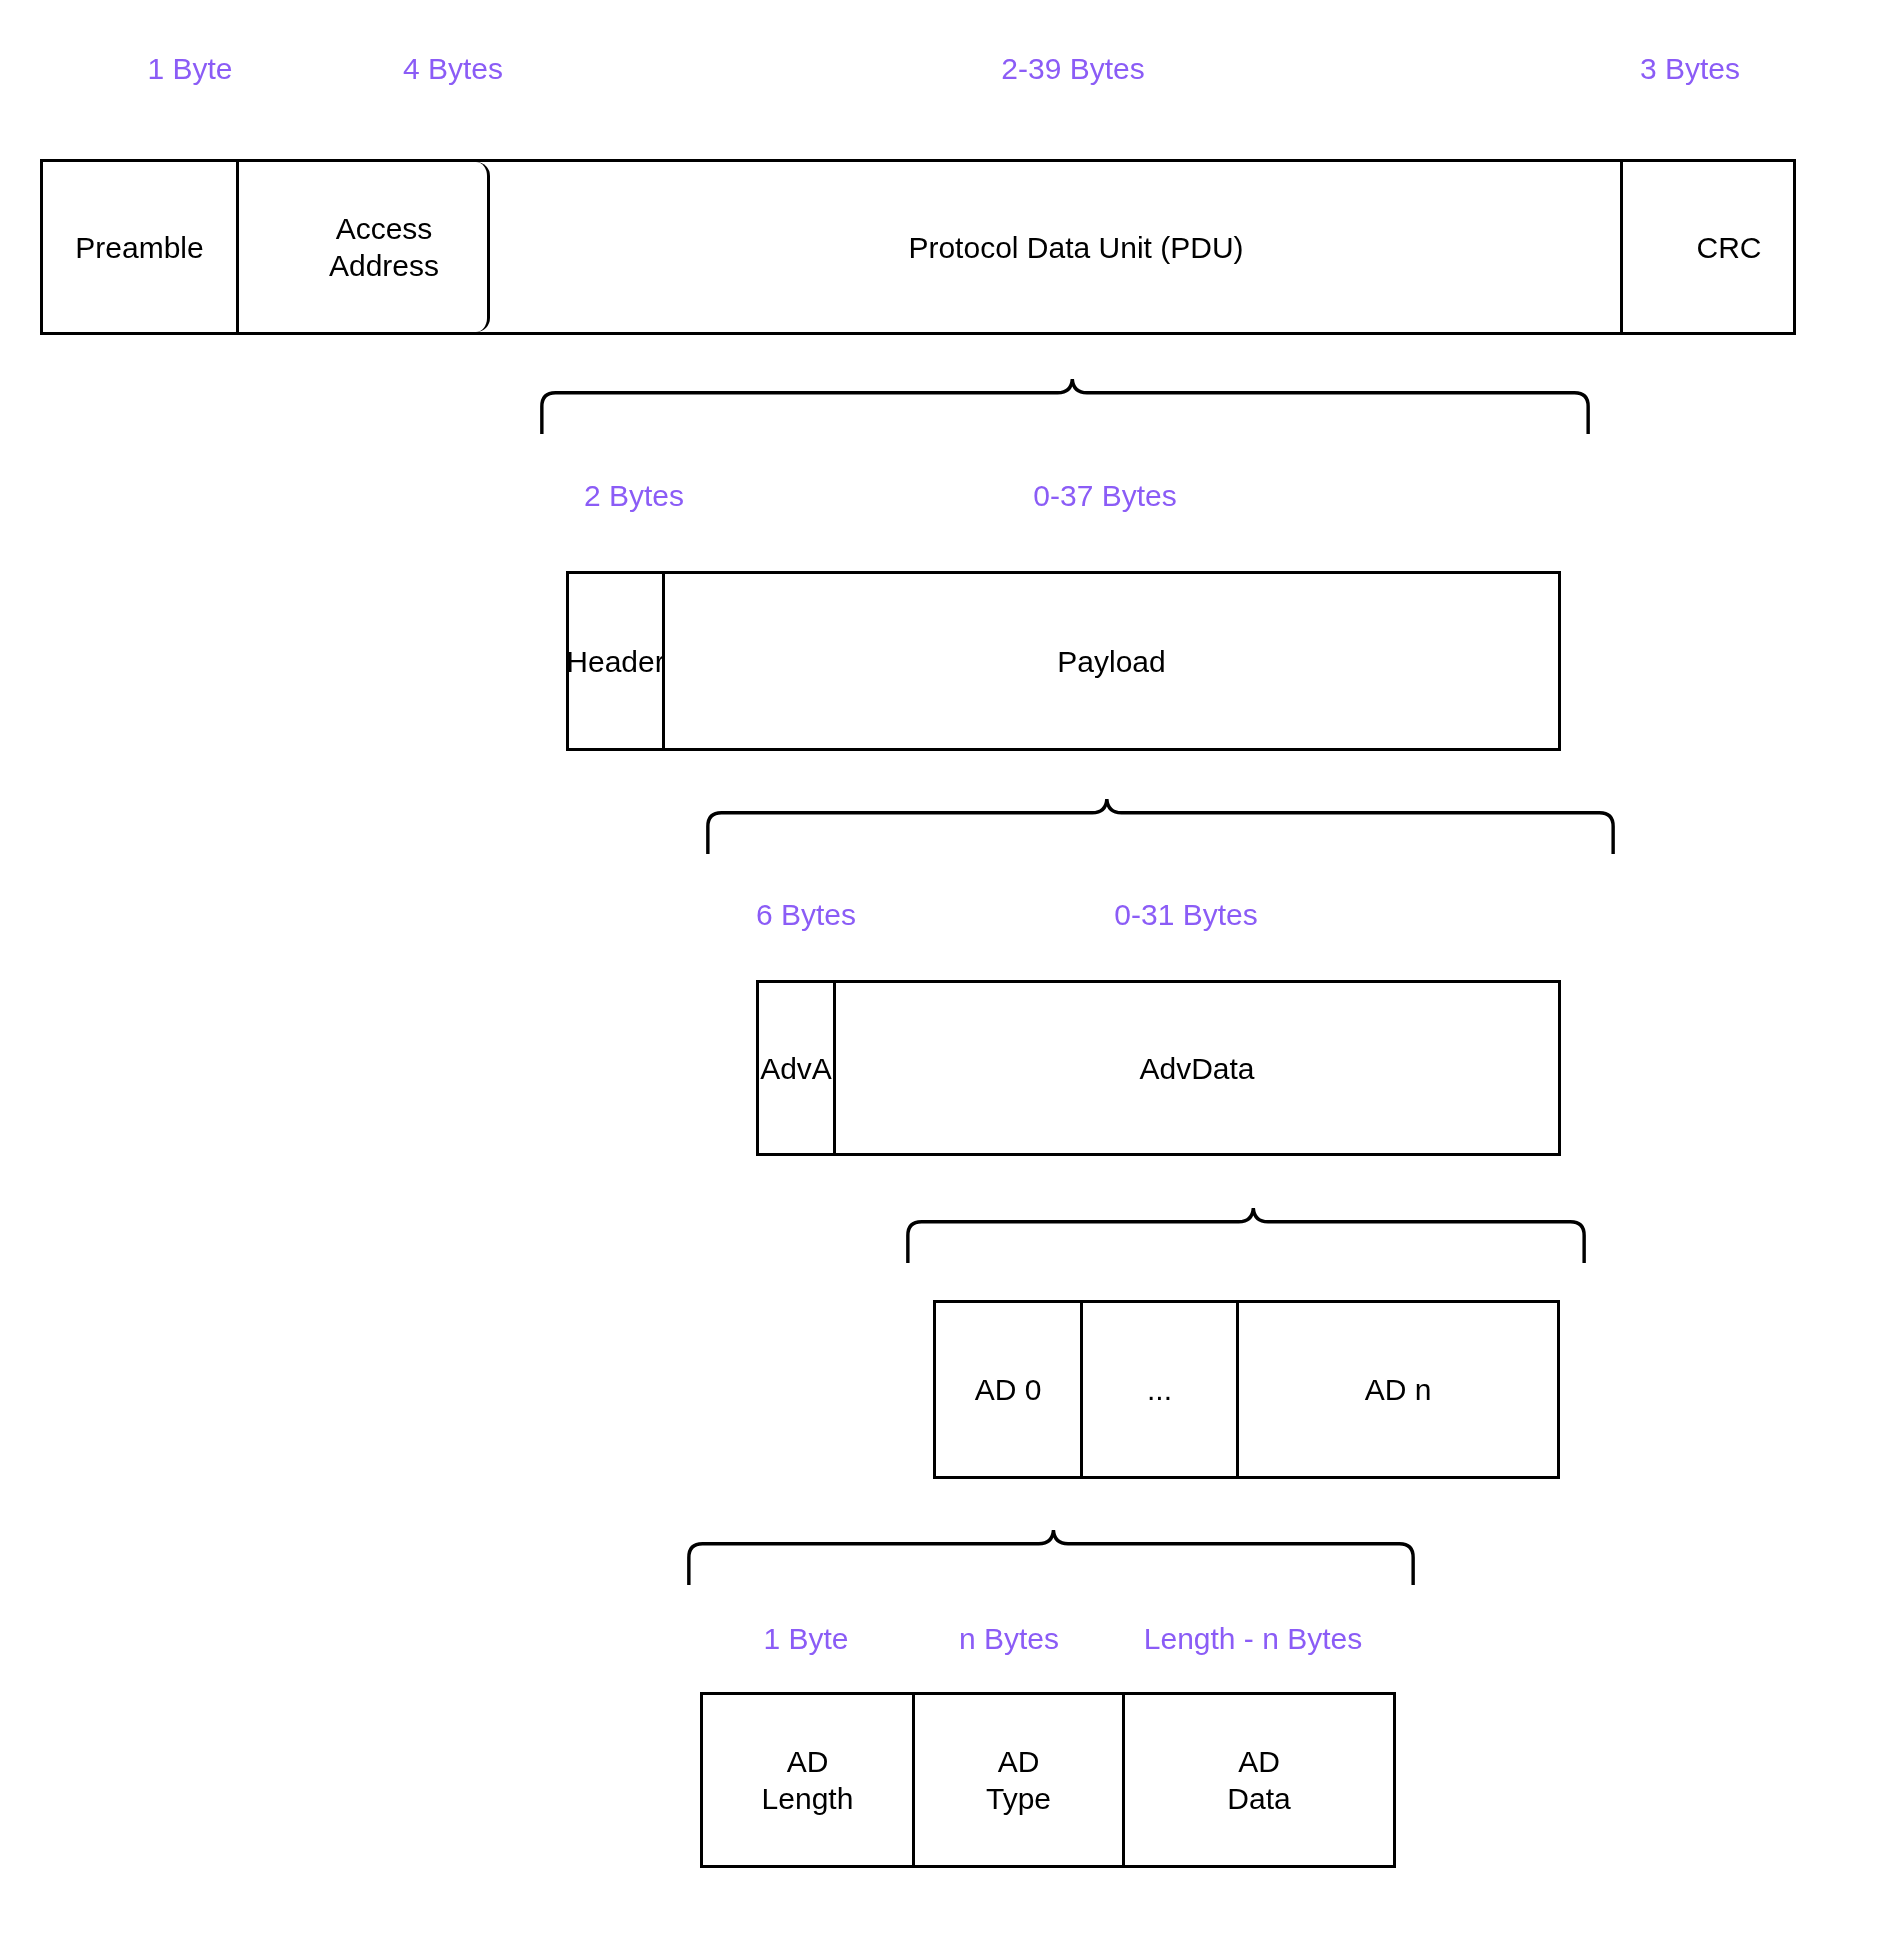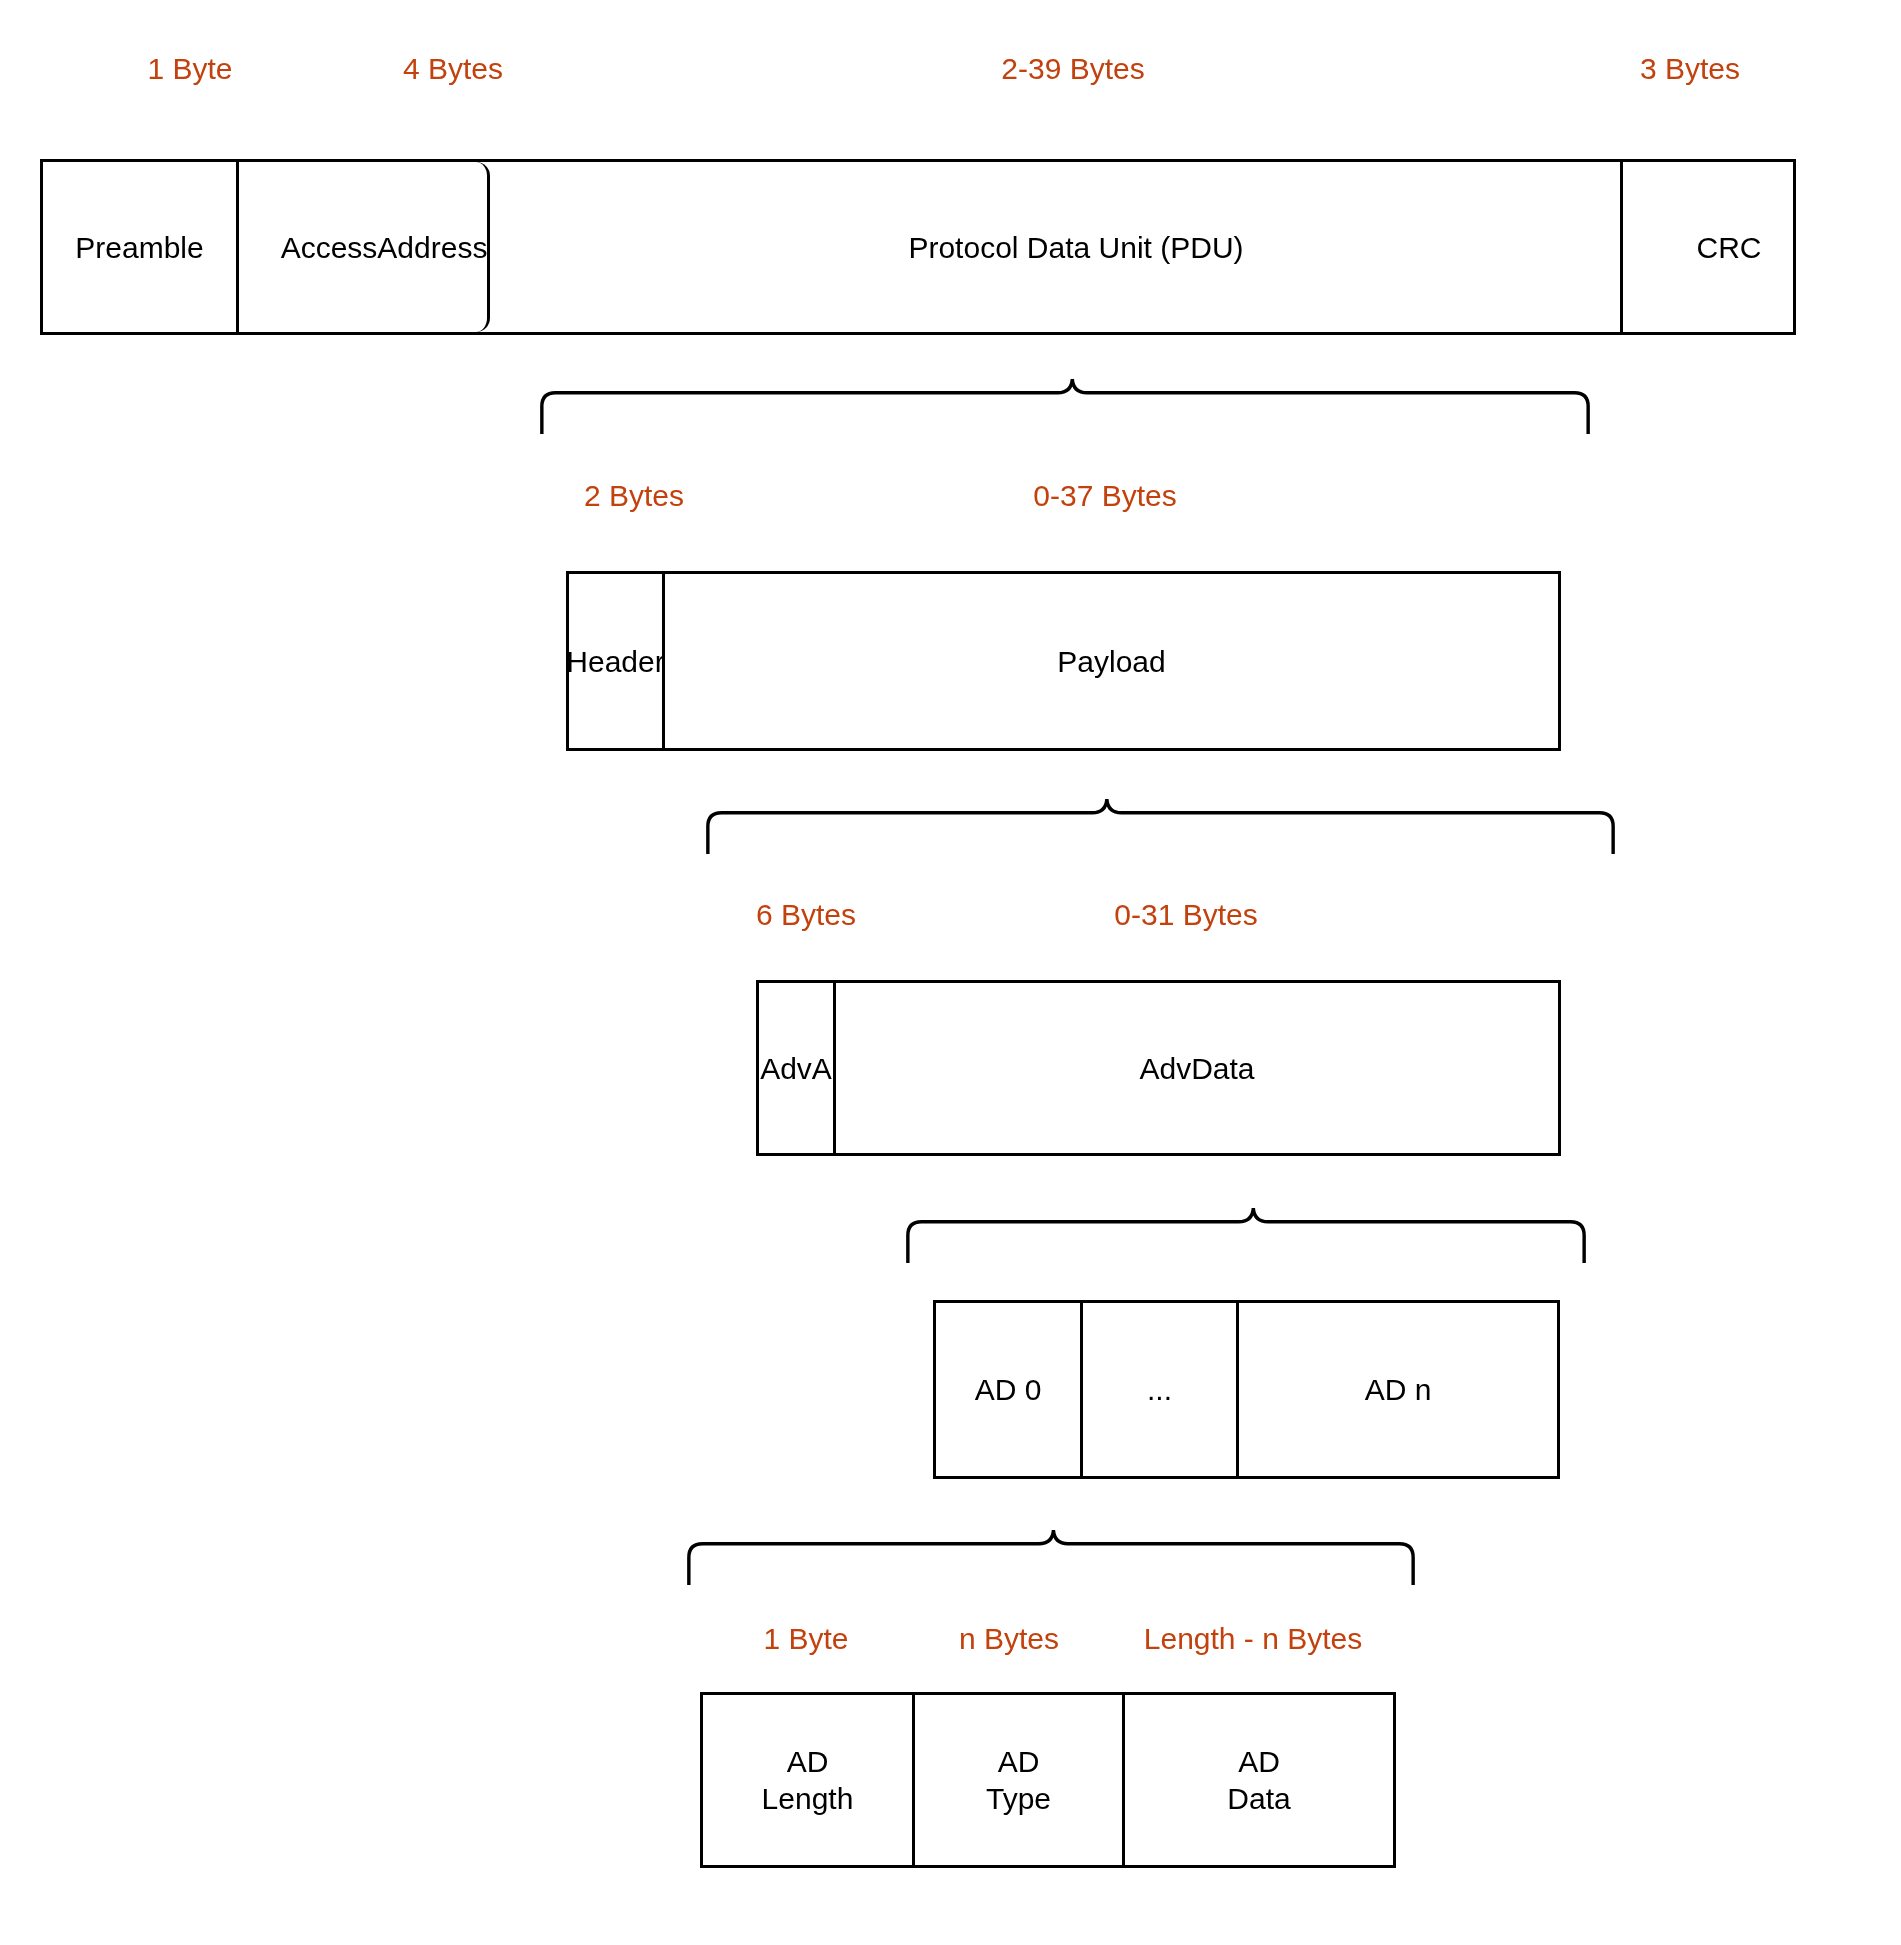--- a/index.html
+++ b/index.html
@@ -15,21 +15,21 @@
     position: relative;
     width: 1902px;
     height: 1946px;
     background: #ffffff;
     overflow: hidden;
   }
   .byte-label {
     position: absolute;
     font-size: 30px;
     line-height: 35px;
-    color: #c2410c;
+    color: #8b5cf6;
     text-align: center;
     white-space: nowrap;
     transform: translateX(-50%);
   }
   .field-row {
     position: absolute;
     display: flex;
     box-sizing: border-box;
     border: 3.9px solid #000000;
     background: #ffffff;
@@ -62,21 +62,21 @@
 
   <div class="byte-label" style="left:190px; top:51px;">1 Byte</div>
   <div class="byte-label" style="left:453px; top:51px;">4 Bytes</div>
   <div class="byte-label" style="left:1073px; top:51px;">2-39 Bytes</div>
   <div class="byte-label" style="left:1690px; top:51px;">3 Bytes</div>
 
   <div class="field-row" style="left:40px; top:159px; width:1756px; height:176px;gap:42px;">
     <div class="cell" style="width:196px;">
       <span>Preamble</span>
     </div>
-    <div class="cell" style="width:209px; border-radius:14px;">
+    <div class="cell" style="width:209px; flex-direction:column;border-radius:14px;">
       <span>Access</span>
       <span>Address</span>
     </div>
     <div class="cell" style="width:1091px;">
       <span>Protocol Data Unit (PDU)</span>
     </div>
     <div class="cell" style="flex:1;">
       <span>CRC</span>
     </div>
   </div>

